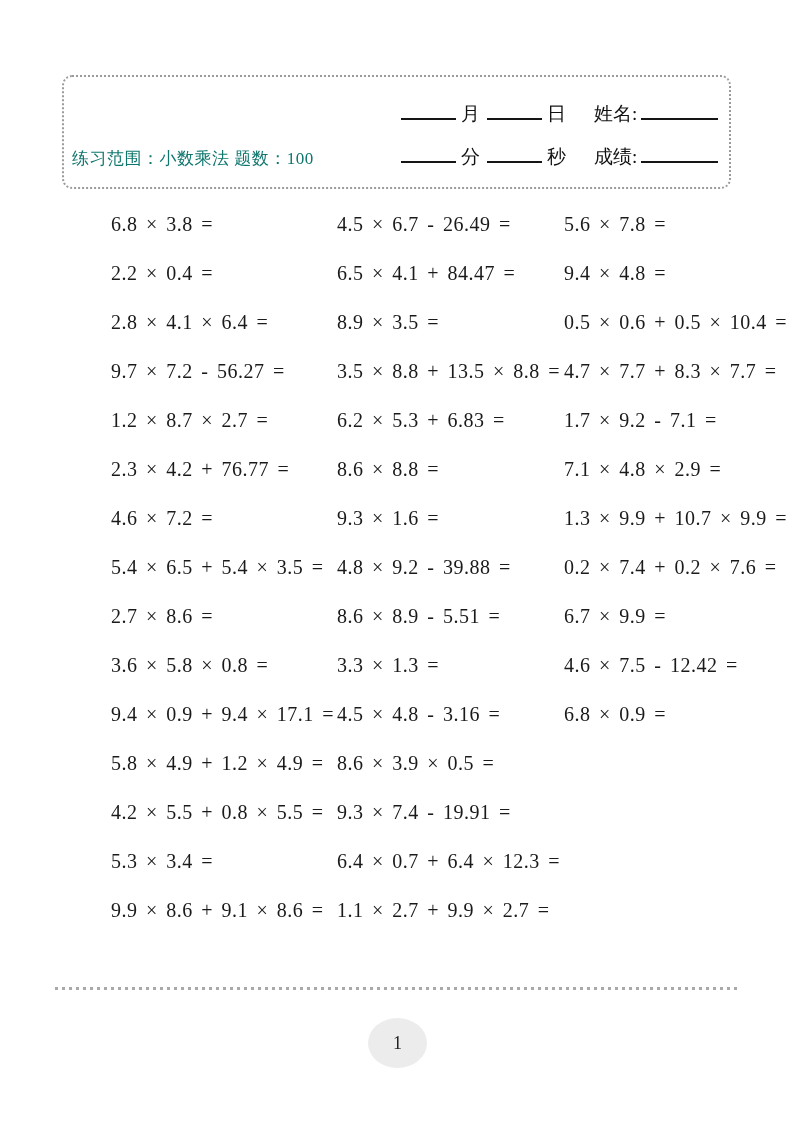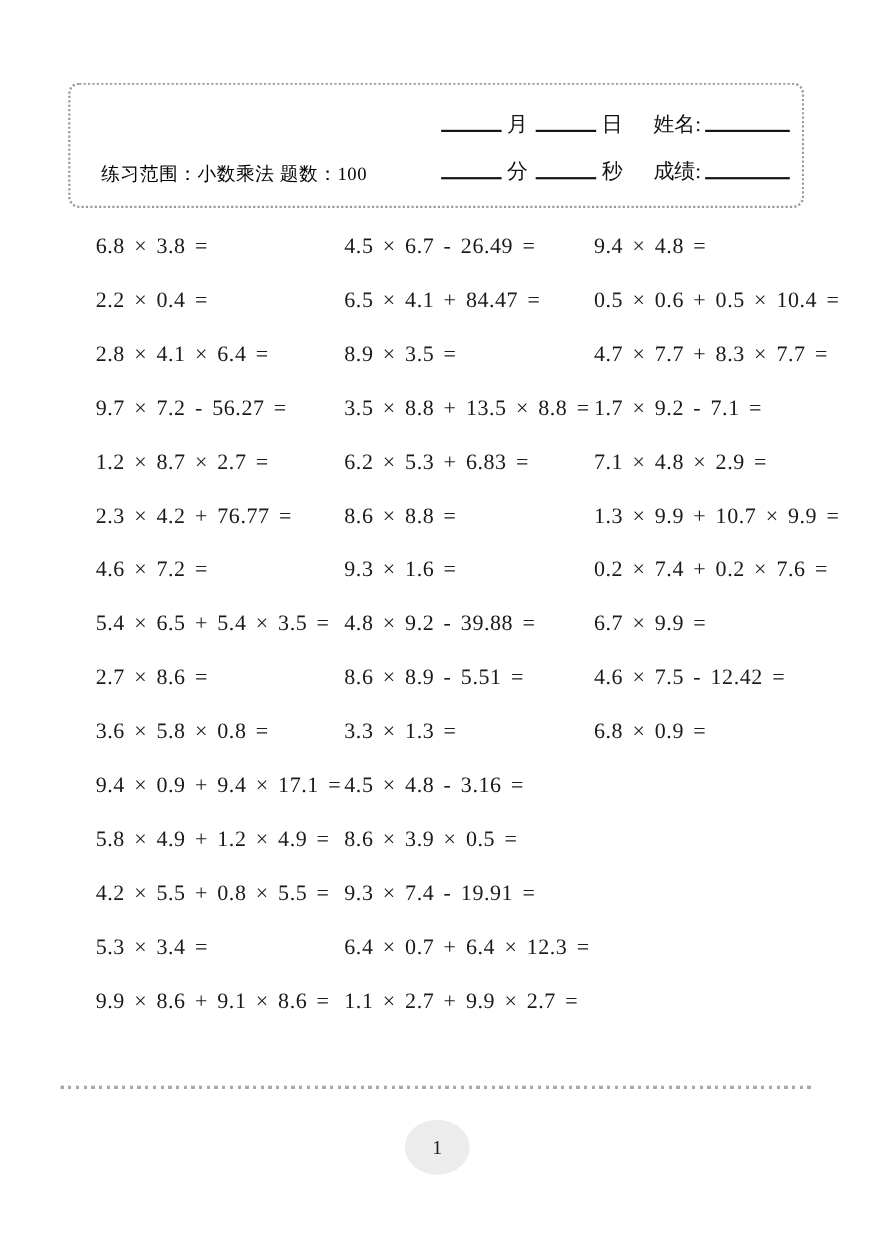--- a/index.html
+++ b/index.html
@@ -7,43 +7,43 @@
     position:relative; width:793px; height:1122px; background:#ffffff;
     font-family:"Liberation Serif","DejaVu Serif",serif; color:#1a1a1a; overflow:hidden;
   }
 
   
   .header-box {
     position:absolute; left:62px; top:75px; width:669px; height:114px;
     border:2px dotted #9a9a9a; border-radius:10px; box-sizing:border-box;
   }
   .practice-info {
-    position:absolute; left:28px; top:70px;
-    font-size:17px; letter-spacing:0.5px; color:#000000; white-space:nowrap;
+    position:absolute; left:8px; top:70px;
+    font-size:17px; letter-spacing:0.5px; color:#0f766e; white-space:nowrap;
   }
   .fill-area {
     position:absolute; left:337px; top:20px;
     display:flex; flex-direction:column; gap:17px;
   }
   .fill-row { display:flex; align-items:flex-end; height:26px; }
   .blank { display:inline-block; border-bottom:2px solid #151515; margin-bottom:3px; }
   .blank.w55 { width:55px; }
   .blank.w77 { width:77px; }
   .flabel { font-size:19px; line-height:1; color:#111; margin:0 7px 0 5px; white-space:nowrap; }
   .flabel.group { margin-left:21px; margin-right:4px; }
 
   
   .problems {
     position:absolute; left:87px; top:200px;
     display:grid; grid-template-columns:226px 227px 253px;
     grid-template-rows:repeat(15,49px); grid-auto-flow:column;
   }
   .problem {
     display:flex; align-items:center; white-space:nowrap;
-    font-size:20px; color:#1a1a1a; letter-spacing:0.5px; word-spacing:3px;
+    font-size:20px; color:#1a1a1a; letter-spacing:0.5px; word-spacing:3px;margin-left:24px;
   }
 
   
   .bottom-rule {
     position:absolute; left:55px; top:987px; width:684px; height:3px;
     background:repeating-linear-gradient(to right,#a9a9a9 0 3px,transparent 3px 7px);
   }
   .page-num {
     position:absolute; left:368px; top:1018px; width:59px; height:50px;
     border-radius:50%; background:#ececec;
@@ -103,20 +103,21 @@
       <div class="problem">8.6 × 8.8 =</div>
       <div class="problem">9.3 × 1.6 =</div>
       <div class="problem">4.8 × 9.2 - 39.88 =</div>
       <div class="problem">8.6 × 8.9 - 5.51 =</div>
       <div class="problem">3.3 × 1.3 =</div>
       <div class="problem">4.5 × 4.8 - 3.16 =</div>
       <div class="problem">8.6 × 3.9 × 0.5 =</div>
       <div class="problem">9.3 × 7.4 - 19.91 =</div>
       <div class="problem">6.4 × 0.7 + 6.4 × 12.3 =</div>
       <div class="problem">1.1 × 2.7 + 9.9 × 2.7 =</div>
+      <div class="problem">5.6 × 7.8 =</div>
       <div class="problem">9.4 × 4.8 =</div>
       <div class="problem">0.5 × 0.6 + 0.5 × 10.4 =</div>
       <div class="problem">4.7 × 7.7 + 8.3 × 7.7 =</div>
       <div class="problem">1.7 × 9.2 - 7.1 =</div>
       <div class="problem">7.1 × 4.8 × 2.9 =</div>
       <div class="problem">1.3 × 9.9 + 10.7 × 9.9 =</div>
       <div class="problem">0.2 × 7.4 + 0.2 × 7.6 =</div>
       <div class="problem">6.7 × 9.9 =</div>
       <div class="problem">4.6 × 7.5 - 12.42 =</div>
       <div class="problem">6.8 × 0.9 =</div>

